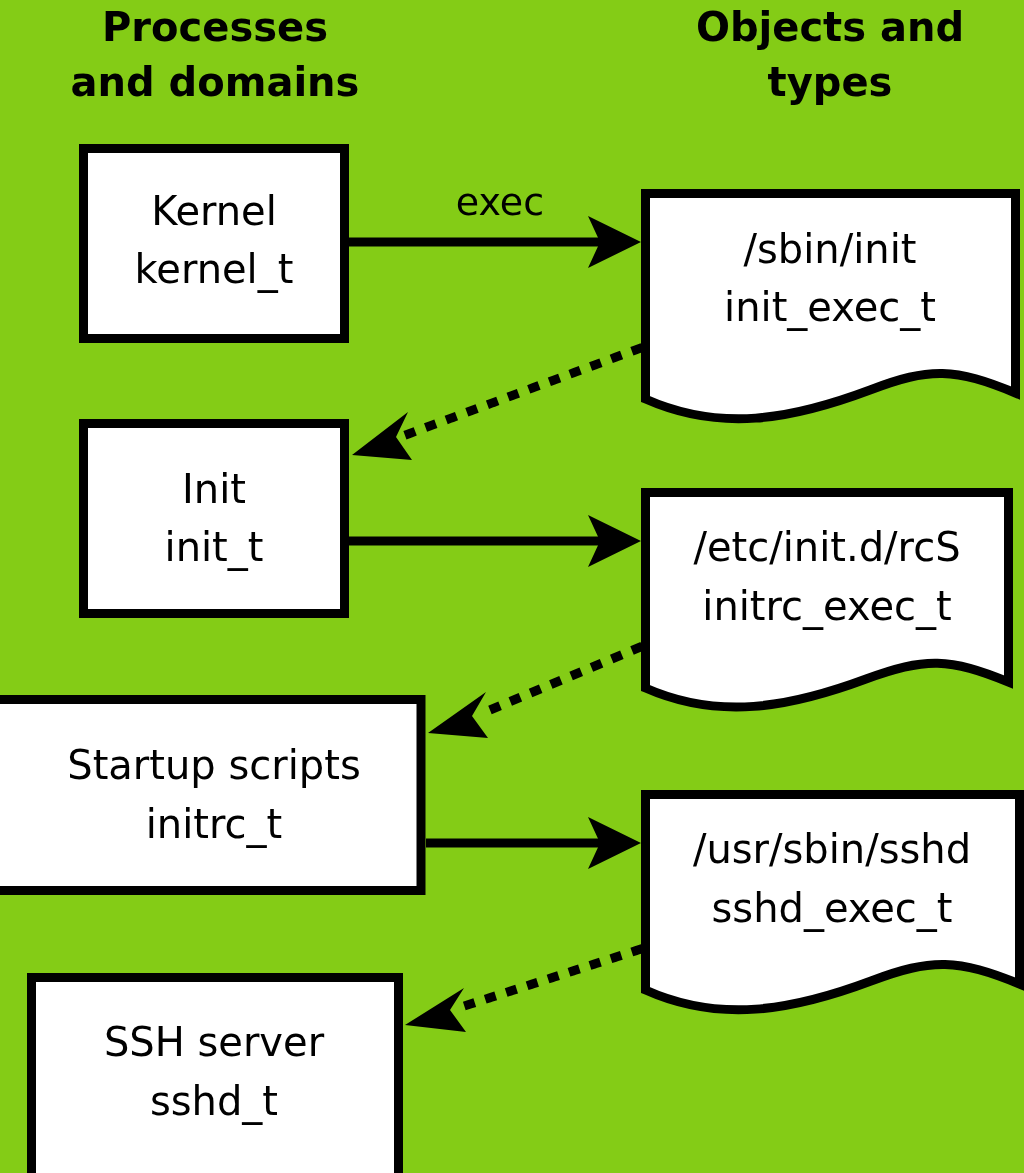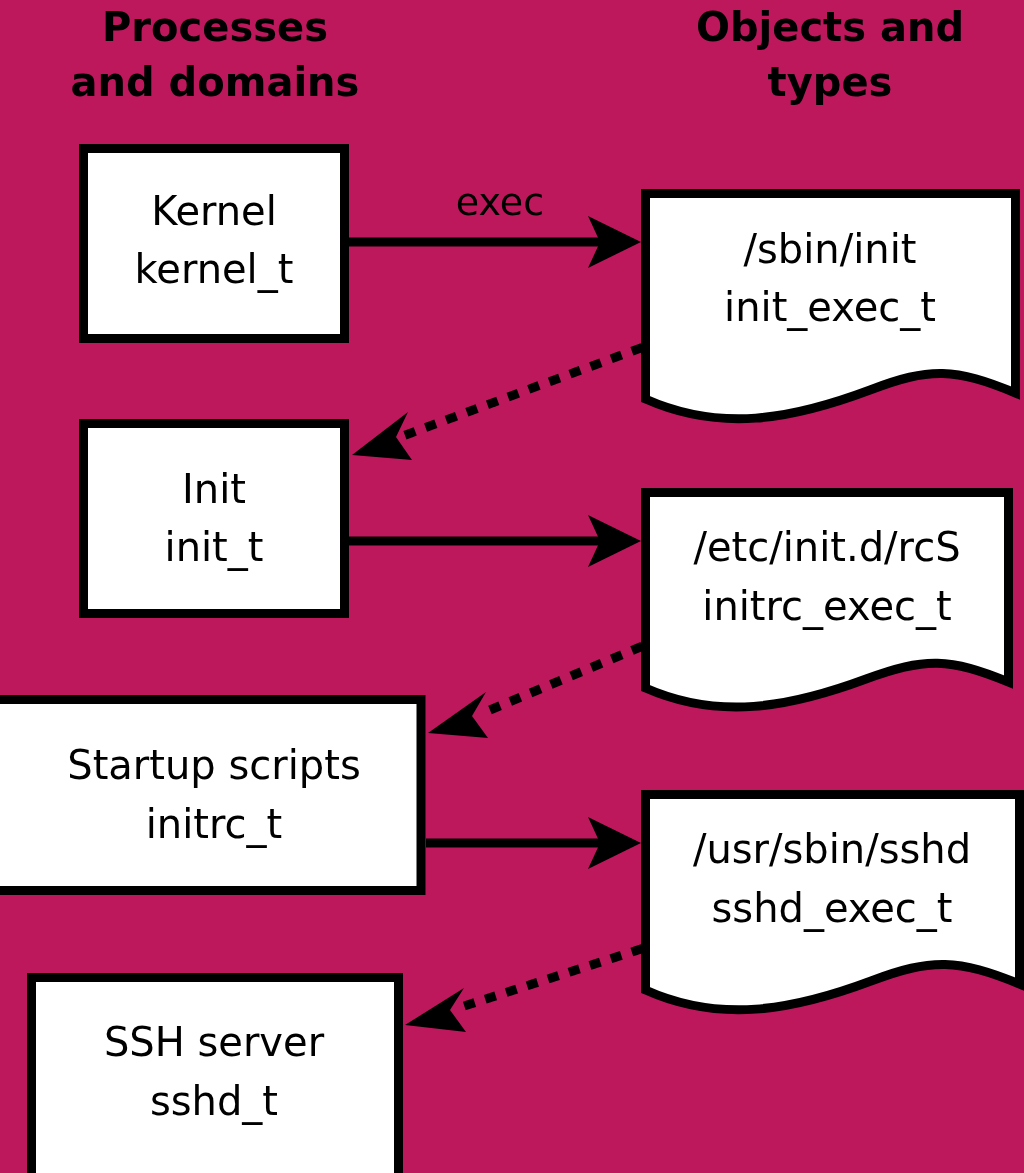--- a/index.html
+++ b/index.html
@@ -4,21 +4,21 @@
 <style>
   html, body {
     margin: 0;
     padding: 0;
     background: #ffffff;
   }
   #canvas {
     position: relative;
     width: 1024px;
     height: 1173px;
-    background: #be185d;
+    background: #84cc16;
     overflow: hidden;
     font-family: "DejaVu Sans", sans-serif;
   }
   #diagram-svg {
     position: absolute;
     left: 0;
     top: 0;
     width: 1024px;
     height: 1173px;
   }

